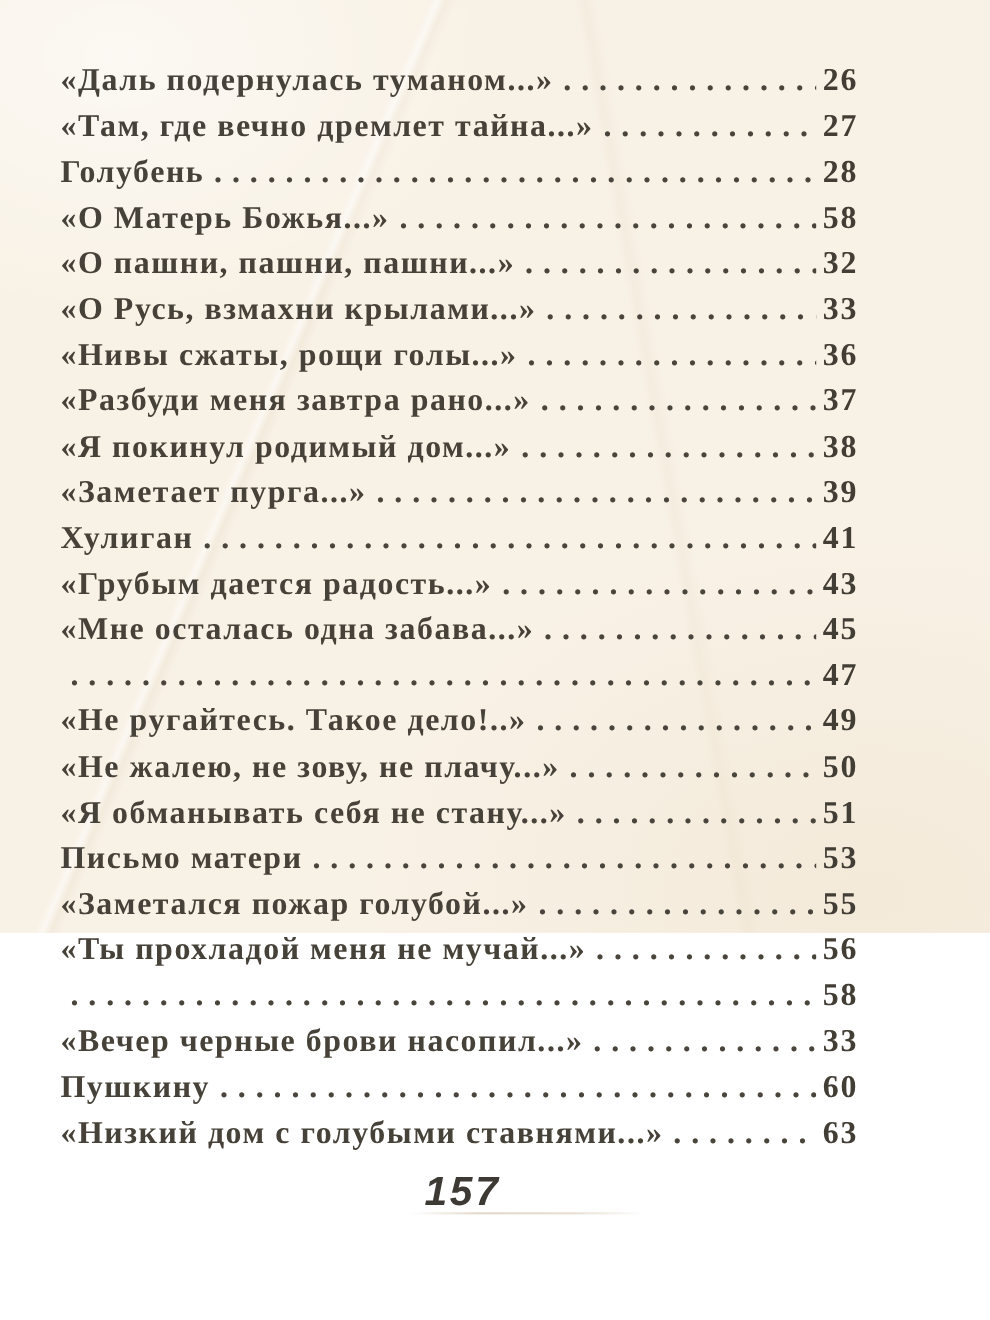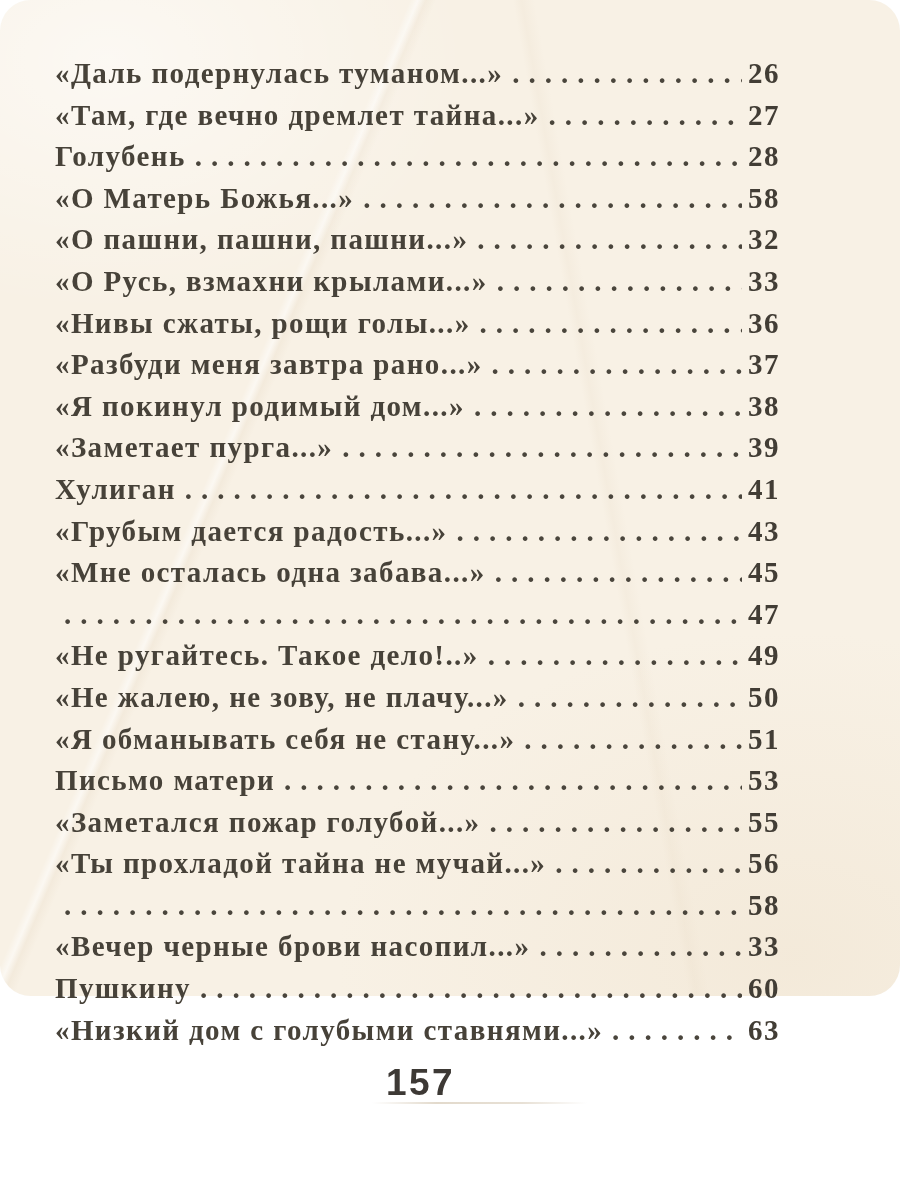--- a/index.html
+++ b/index.html
@@ -8,28 +8,27 @@
     width: 900px;
     height: 1200px;
     overflow: hidden;
   }
   body {
     font-family: "Liberation Serif", serif;
   }
   .book-page {
     position: relative;
     width: 900px;
-    height: 996px;
+    height: 848px;
     background:
       radial-gradient(ellipse 600px 420px at 12% 6%, rgba(255,255,255,0.55), rgba(255,255,255,0) 60%),
       radial-gradient(ellipse 700px 500px at 88% 96%, rgba(235,220,196,0.35), rgba(235,220,196,0) 65%),
       linear-gradient(113deg, rgba(255,255,255,0) 31%, rgba(255,255,255,0.5) 31.6%, rgba(222,205,180,0.18) 32.2%, rgba(255,255,255,0) 33%),
       linear-gradient(80deg, rgba(255,255,255,0) 64%, rgba(224,208,184,0.14) 64.8%, rgba(255,255,255,0) 66%),
       #f8f1e5;
-    border-radius: 31px;
   }
   .crease-line {
     position: absolute;
     left: 372px;
     top: 1102px;
     width: 215px;
     height: 2px;
     background: linear-gradient(90deg, rgba(205,190,168,0) 0%, rgba(203,187,162,0.55) 30%, rgba(203,187,162,0.45) 70%, rgba(205,190,168,0) 100%);
   }
   .toc {
@@ -69,20 +68,21 @@
   }
   .folio {
     margin: 11px 114px 0 55px;
     text-align: center;
     font-family: "Liberation Sans", sans-serif;
     font-weight: bold;
     font-size: 37px;
     line-height: 42px;
     letter-spacing: 2.5px;
     color: #3d3935;
+    font-style: italic;
   }
 </style>
 </head>
 <body>
 
 <div class="book-page">
 
   <div class="toc">
 
       <div class="toc-row">
@@ -192,21 +192,21 @@
         <span class="toc-page">53</span>
       </div>
 
       <div class="toc-row">
         <span class="toc-title">«Заметался пожар голубой...»</span>
         <span class="toc-dots"></span>
         <span class="toc-page">55</span>
       </div>
 
       <div class="toc-row">
-        <span class="toc-title">«Ты прохладой тайна не мучай...»</span>
+        <span class="toc-title">«Ты прохладой меня не мучай...»</span>
         <span class="toc-dots"></span>
         <span class="toc-page">56</span>
       </div>
 
       <div class="toc-row">
         <span class="toc-dots"></span>
         <span class="toc-page">58</span>
       </div>
 
       <div class="toc-row">

